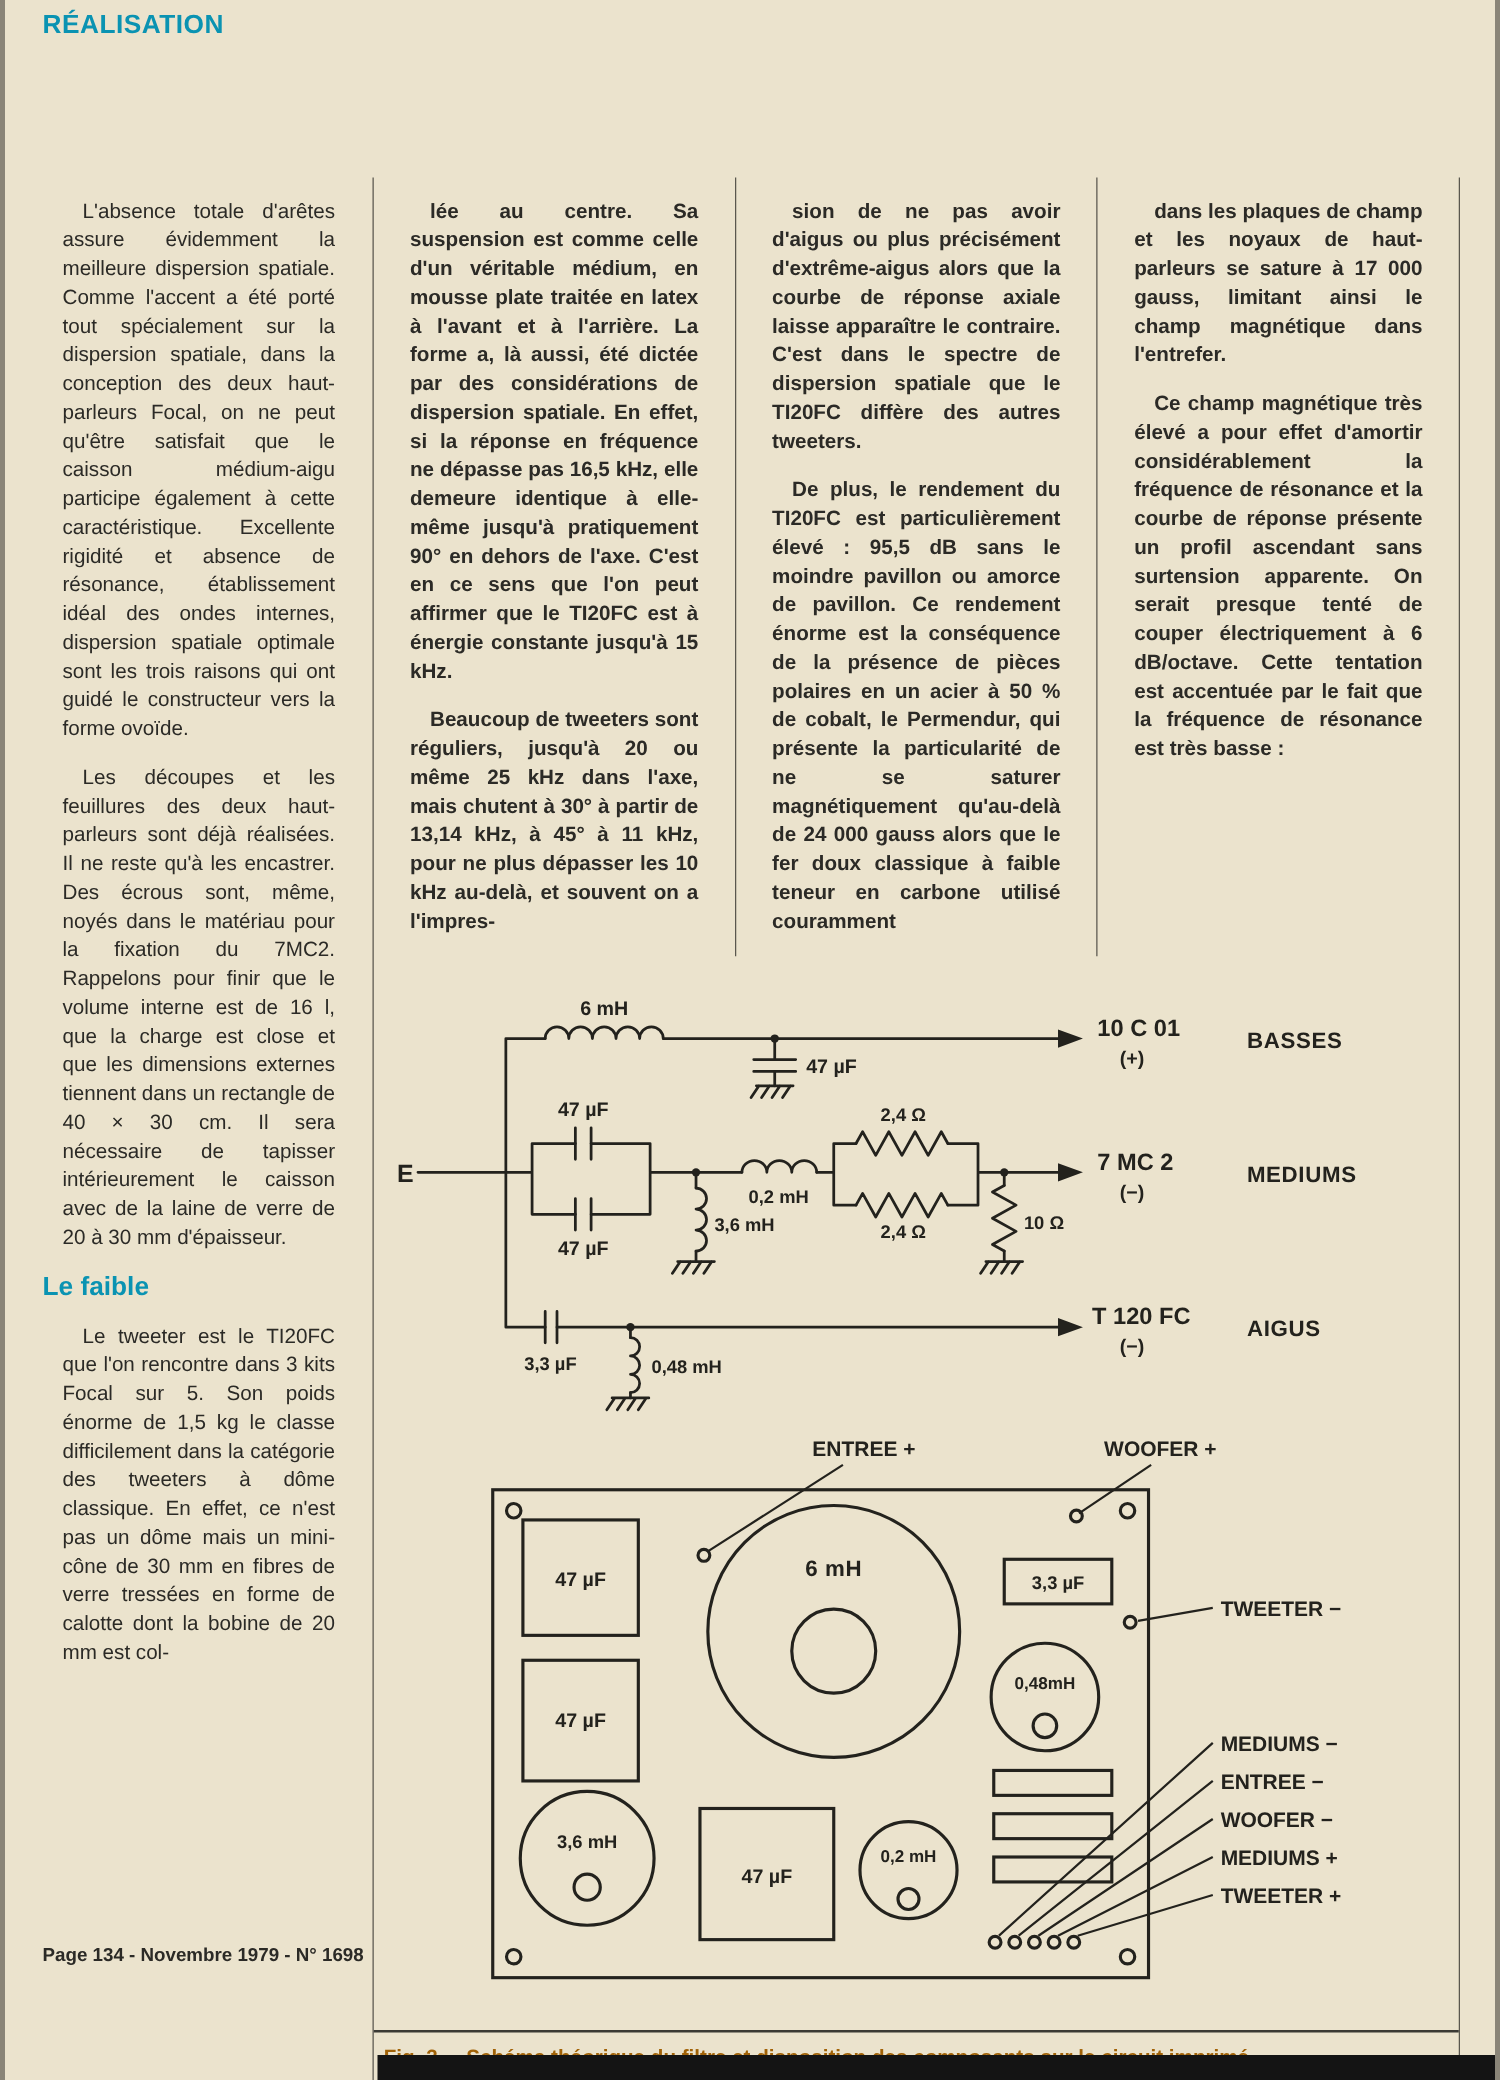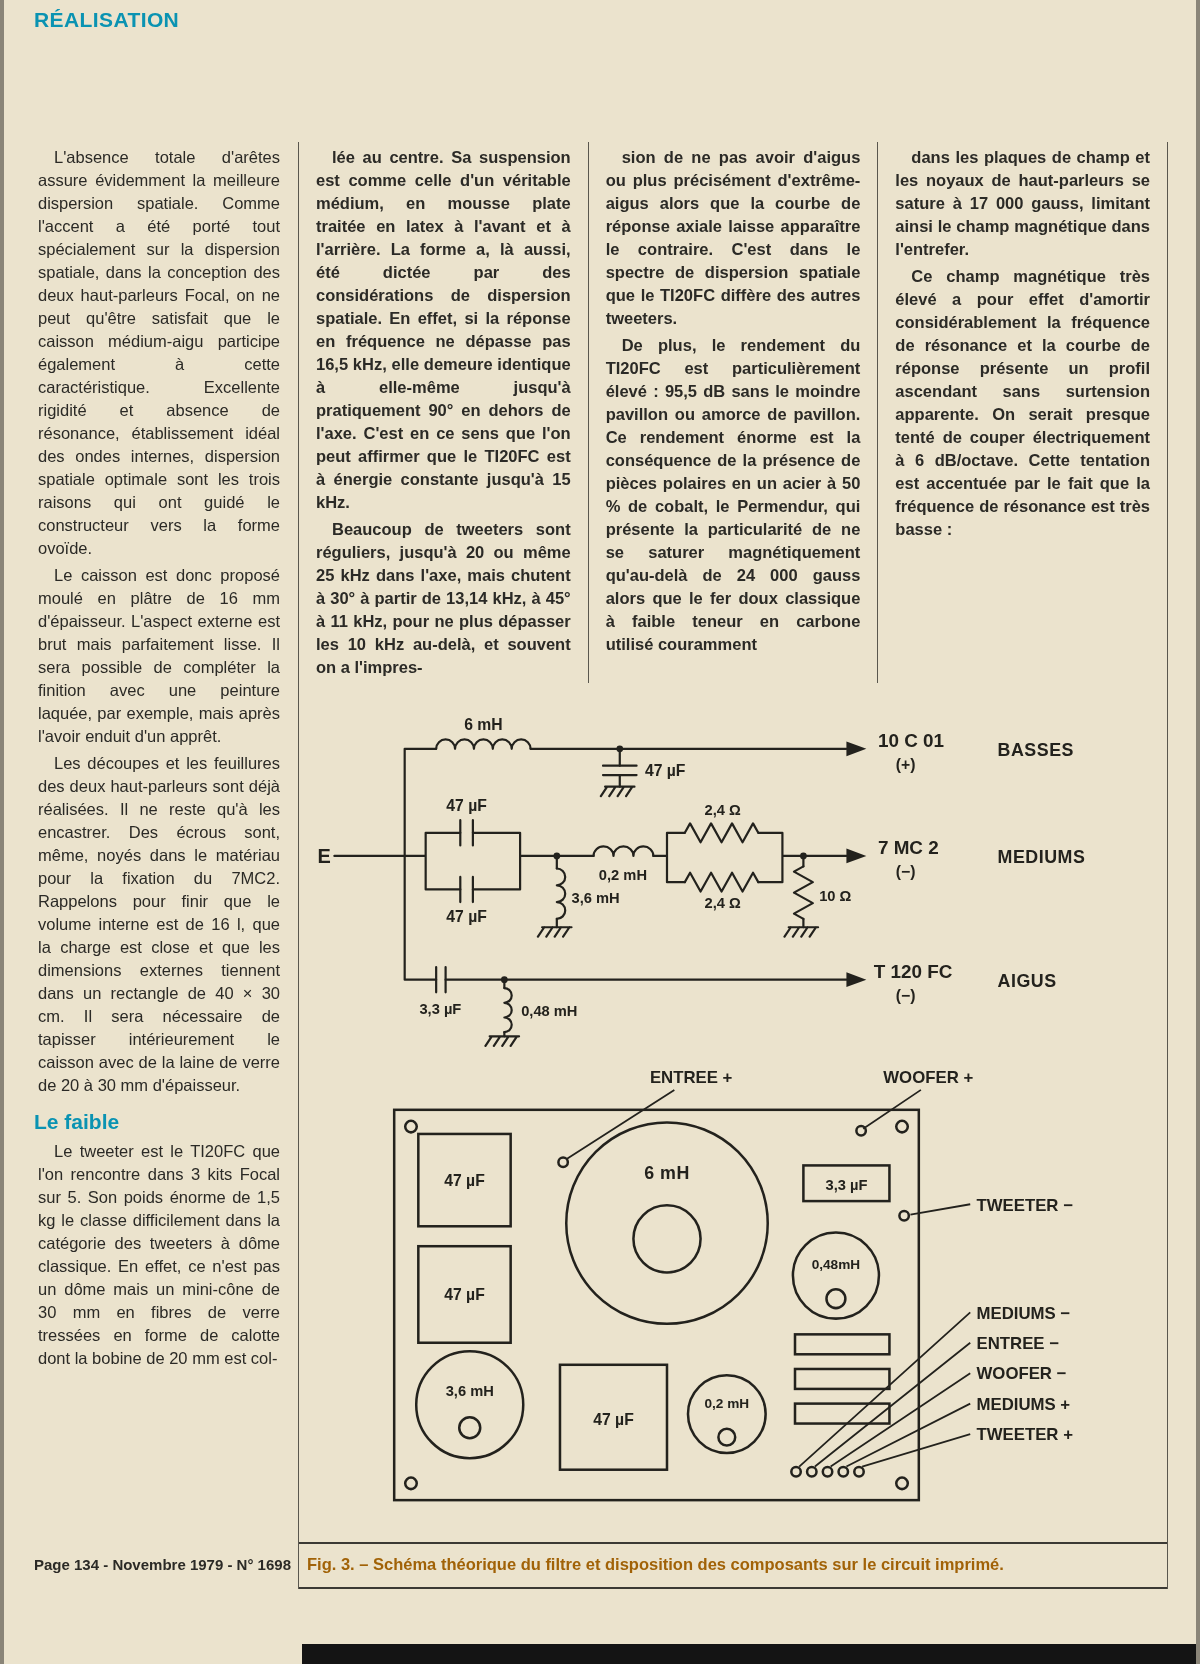--- a/index.html
+++ b/index.html
@@ -13,21 +13,21 @@
     position:absolute; top:8px; left:30px;
     font-size:21px; font-weight:bold; letter-spacing:0.4px; color:#0a93b2;
   }
   .content { position:absolute; top:142px; left:30px; width:1134px; display:flex; align-items:flex-start; }
   .col-first { width:250px; padding-right:14px; flex:none; }
   .right-region { flex:1; border-left:1.6px solid #5a574e; border-right:1.6px solid #5a574e; min-width:0; }
   .text-cols { display:flex;font-weight:bold; }
   .text-col { flex:1; padding:0 13px; min-width:0; }
   .text-col.divided { border-right:1.6px solid #5a574e; }
   p.body-text {
-    margin:4px; text-indent:16px; font-size:16.5px; line-height:23px;
+    margin:16px; text-indent:16px; font-size:16.5px; line-height:23px;
     text-align:justify; color:#2b2a26;
   }
   .section-heading { margin:13px 0 6px; font-size:21px; font-weight:bold; color:#0a93b2; }
   .figure-area { padding:26px 0 0 6px; }
   .figure-area svg { display:block; }
 
   
   .ink  { stroke:#23221d; stroke-width:2.1; fill:none; stroke-linecap:round; stroke-linejoin:round; }
   .pcb  { stroke:#23221d; stroke-width:2.4; fill:none; }
   .lead { stroke:#23221d; stroke-width:1.7; fill:none; }
@@ -52,21 +52,20 @@
 <body>
 
 <div class="page">
 
   <div class="header-title">RÉALISATION</div>
 
   <div class="content">
 
     <div class="col-first">
       <p class="body-text">L'absence totale d'arêtes assure évidemment la meilleure dispersion spatiale. Comme l'accent a été porté tout spécialement sur la dispersion spatiale, dans la conception des deux haut-parleurs Focal, on ne peut qu'être satisfait que le caisson médium-aigu participe également à cette caractéristique. Excellente rigidité et absence de résonance, établissement idéal des ondes internes, dispersion spatiale optimale sont les trois raisons qui ont guidé le constructeur vers la forme ovoïde.</p>
-      <p class="body-text">Le caisson est donc proposé moulé en plâtre de 16 mm d'épaisseur. L'aspect externe est brut mais parfaitement lisse. Il sera possible de compléter la finition avec une peinture laquée, par exemple, mais après l'avoir enduit d'un apprêt.</p>
       <p class="body-text">Les découpes et les feuillures des deux haut-parleurs sont déjà réalisées. Il ne reste qu'à les encastrer. Des écrous sont, même, noyés dans le matériau pour la fixation du 7MC2. Rappelons pour finir que le volume interne est de 16 l, que la charge est close et que les dimensions externes tiennent dans un rectangle de 40 × 30 cm. Il sera nécessaire de tapisser intérieurement le caisson avec de la laine de verre de 20 à 30 mm d'épaisseur.</p>
       <h2 class="section-heading">Le faible</h2>
       <p class="body-text">Le tweeter est le TI20FC que l'on rencontre dans 3 kits Focal sur 5. Son poids énorme de 1,5 kg le classe difficilement dans la catégorie des tweeters à dôme classique. En effet, ce n'est pas un dôme mais un mini-cône de 30 mm en fibres de verre tressées en forme de calotte dont la bobine de 20 mm est col-</p>
     </div>
 
     <div class="right-region">
 
       <div class="text-cols">
         <div class="text-col divided">
           <p class="body-text">lée au centre. Sa suspension est comme celle d'un véritable médium, en mousse plate traitée en latex à l'avant et à l'arrière. La forme a, là aussi, été dictée par des considérations de dispersion spatiale. En effet, si la réponse en fréquence ne dépasse pas 16,5 kHz, elle demeure identique à elle-même jusqu'à pratiquement 90° en dehors de l'axe. C'est en ce sens que l'on peut affirmer que le TI20FC est à énergie constante jusqu'à 15 kHz.</p>

